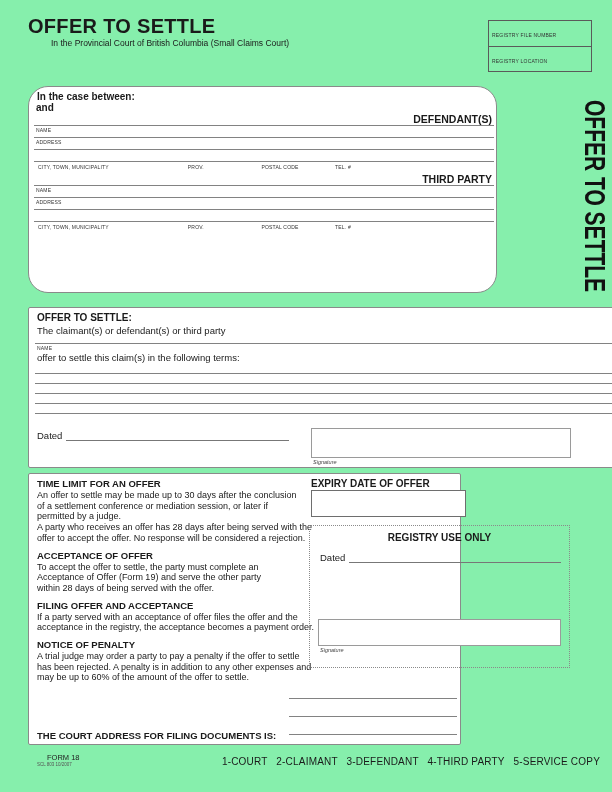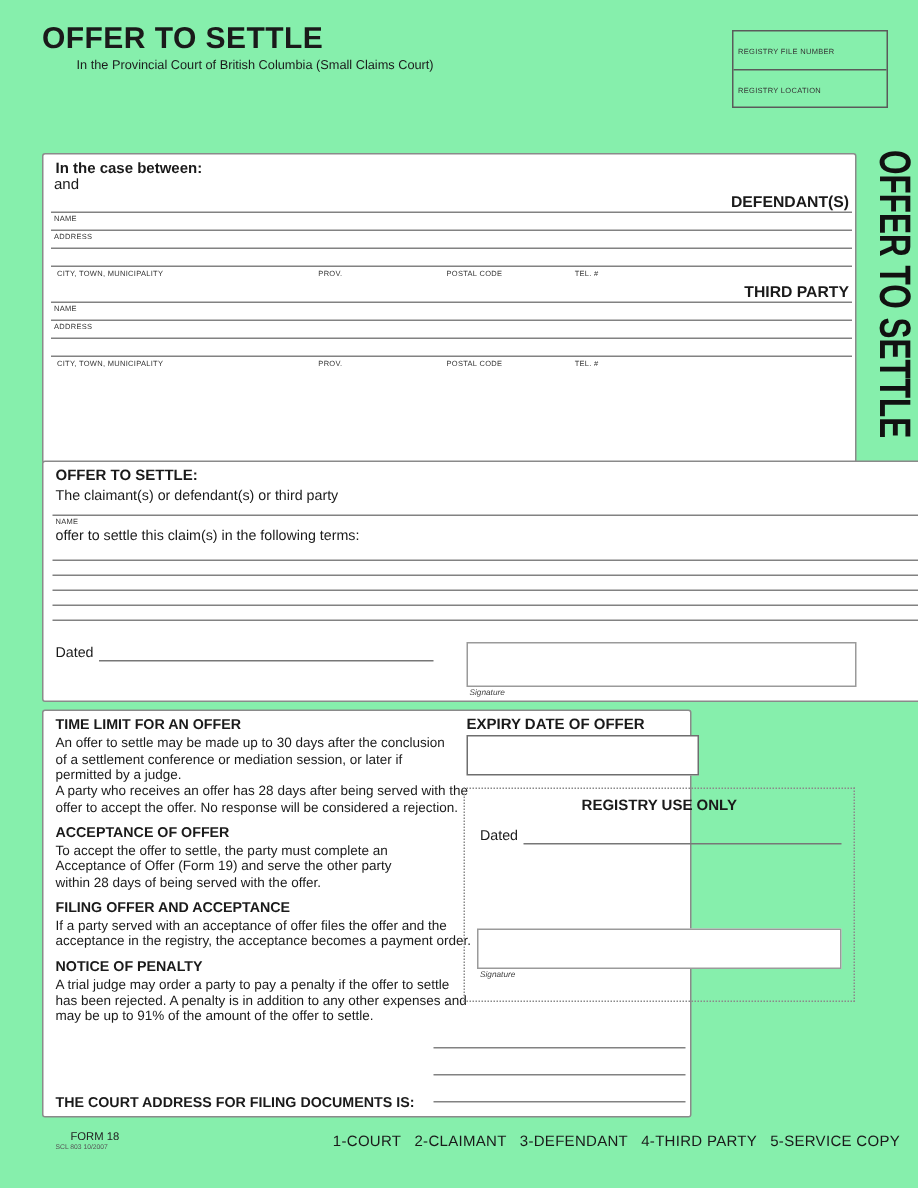--- a/index.html
+++ b/index.html
@@ -25,24 +25,24 @@
   .flabel{display:inline-block;font-size:5px;color:#333;padding:1px 0 0 2px;vertical-align:top;letter-spacing:.2px;}
   .cityrow{position:relative;}
   .cityrow .flabel{position:absolute;top:1px;}
   .lp0{left:2px;} .lp1{left:33%;} .lp2{left:49%;} .lp3{left:65%;}
   .abs-line{position:absolute;border-top:1px solid #828282;}
   .wline{flex:1;border-bottom:1px solid #777;margin-left:4px;height:10px;}
   .sigbox{position:absolute;border:1px solid #9a9a9a;background:#fff;}
   .sigcap{position:absolute;font-size:5.5px;font-style:italic;color:#444;}
 
   
-  .parties{left:28px;top:102px;width:543px;height:207px;}
+  .parties{left:28px;top:86px;width:469px;height:207px;border-radius:20px;}
   .case-heading{padding:4px 0 0 8px;font-size:10px;font-weight:bold;height:11px;}
   .party-role{height:12px;font-size:10.5px;font-weight:bold;text-align:right;padding-right:4px;line-height:13px;}
-  .and-label{height:11px;font-size:10px;font-weight:normal;padding-left:7px;line-height:12px;}
+  .and-label{height:11px;font-size:10px;font-weight:bold;padding-left:7px;line-height:12px;}
 
   
   .offer{left:28px;top:307px;width:594px;height:161px;}
   .offer-heading{position:absolute;left:8px;top:4px;font-size:10px;font-weight:bold;}
   .offer-intro{position:absolute;left:8px;top:17px;font-size:9.5px;}
   .offer-terms-intro{position:absolute;left:8px;top:44px;font-size:9.5px;}
   .row-label{font-size:9.5px;}
   .dated-row{position:absolute;left:8px;top:122px;display:flex;width:252px;align-items:flex-end;}
   .at-row{position:absolute;left:8px;top:147px;display:flex;width:252px;align-items:flex-end;margin-top:40px;}
 
@@ -164,21 +164,21 @@
       <div class="notice-h">ACCEPTANCE OF OFFER</div>
       <div class="notice-b">To accept the offer to settle, the party must complete an
 Acceptance of Offer (Form 19) and serve the other party
 within 28 days of being served with the offer.</div>
       <div class="notice-h">FILING OFFER AND ACCEPTANCE</div>
       <div class="notice-b">If a party served with an acceptance of offer files the offer and the
 acceptance in the registry, the acceptance becomes a payment order.</div>
       <div class="notice-h">NOTICE OF PENALTY</div>
       <div class="notice-b">A trial judge may order a party to pay a penalty if the offer to settle
 has been rejected. A penalty is in addition to any other expenses and
-may be up to 91% of the amount of the offer to settle.</div>
+may be up to 60% of the amount of the offer to settle.</div>
     </div>
 
     <div class="expiry-heading">EXPIRY DATE OF OFFER</div>
     <div class="expiry-box"></div>
 
     <div class="registry-box">
       <div class="registry-heading">REGISTRY USE ONLY</div>
       <div class="registry-dated">
         <span class="row-label">Dated</span>
         <span class="wline"></span>

